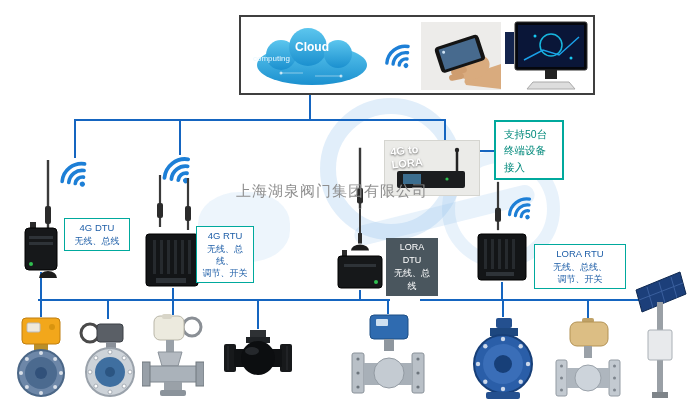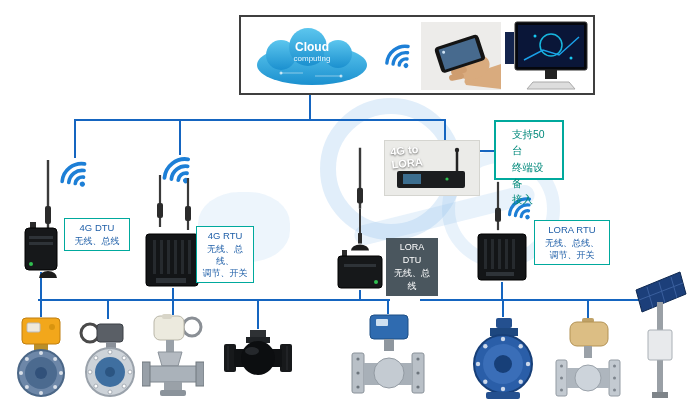--- a/index.html
+++ b/index.html
@@ -9,31 +9,31 @@
   .abs  { position:absolute; }
   .hline{ position:absolute; height:2px; background:#1565c0; z-index:1; }
   .vline{ position:absolute; width:2px;  background:#1565c0; z-index:1; }
   .panel{ position:absolute; border:2px solid #3f3f3f; background:#fff; z-index:2; }
   .lbl  { position:absolute; background:#fff; border:1.5px solid #00a99d; color:#1f5fa8;
           font-size:9px; line-height:1.35; text-align:center; padding:3px 2px; z-index:3; }
   .lbl .t { font-size:9.5px; }
   .lbl-dark { position:absolute; background:#4a565e; color:#fff; font-size:9px; line-height:1.45;
           text-align:center; padding:3px 4px; z-index:3; }
   .note { position:absolute; background:#fff; border:2px solid #00a99d; color:#00897b;
-          font-size:10.5px; line-height:1.55; padding:4px 16px; z-index:3; }
+          font-size:10.5px; line-height:1.55; padding:4px 8px; z-index:3; }
   .wifi { position:absolute; z-index:2; }
   .photo{ position:absolute; z-index:2; }
   .dev  { position:absolute; z-index:2; }
   .prod { position:absolute; z-index:2; }
   .wm-text { position:absolute; color:#8f8f8f; font-size:15px; letter-spacing:1px; z-index:6;
           pointer-events:none; white-space:nowrap; text-align:center; }
   .wm-shape{ position:absolute; z-index:0; pointer-events:none; }
   .cloud-title   { position:absolute; left:12px; top:23px; width:118px; text-align:center;
           color:#fff; font-weight:bold; font-size:12px; z-index:3; }
-  .cloud-subtitle{ position:absolute; left:12px; top:37px; width:118px; text-align:center;
+  .cloud-subtitle{ position:absolute; left:12px; top:37px; width:118px; text-align:left;
           color:#e8f7ff; font-size:8px; z-index:3; }
   .gwtext{ position:absolute; left:6px; top:3px; color:#fff; font-weight:bold; font-size:11px;
           line-height:1.2; transform:rotate(-6deg); text-shadow:0 1px 2px rgba(0,0,0,.55); }
 </style>
 </head>
 <body>
 
 <svg width="0" height="0" style="position:absolute" aria-hidden="true">
   <defs>
     <g id="wifi-sym" fill="none" stroke="#1d7fd6" stroke-width="2.4" stroke-linecap="round">
@@ -215,37 +215,38 @@
     </svg>
   <svg class="dev" style="left:476px;top:230px;" width="52" height="52" viewBox="0 0 52 52">
     <rect x="2" y="4" width="48" height="46" rx="3" fill="#131517" stroke="#000"></rect>
     <rect x="8" y="9" width="3" height="30" fill="#262a2e"></rect>
     <rect x="15" y="9" width="3" height="30" fill="#262a2e"></rect>
     <rect x="22" y="9" width="3" height="30" fill="#262a2e"></rect>
     <rect x="29" y="9" width="3" height="30" fill="#262a2e"></rect>
     <rect x="36" y="9" width="3" height="30" fill="#262a2e"></rect>
     <rect x="10" y="42" width="28" height="4" fill="#2e3338"></rect>
   </svg>
-  <div class="lbl" style="left:534px;top:220px;width:76px;">
+  <div class="lbl" style="left:534px;top:244px;width:92px;">
     <div class="t">LORA RTU</div>
     <div>无线、总线、</div>
     <div>调节、开关</div>
   </div>
   <i class="vline" style="left:501px;top:282px;height:18px;"></i>
 
   <i class="hline" style="left:38px;top:299px;width:352px;"></i>
   <i class="hline" style="left:420px;top:299px;width:240px;"></i>
   <i class="vline" style="left:40px;top:301px;height:16px;"></i>
   <i class="vline" style="left:107px;top:301px;height:18px;"></i>
   <i class="vline" style="left:172px;top:301px;height:14px;"></i>
   <i class="vline" style="left:257px;top:301px;height:28px;"></i>
   <i class="vline" style="left:387px;top:301px;height:13px;"></i>
   <i class="vline" style="left:502px;top:301px;height:16px;"></i>
   <i class="vline" style="left:587px;top:301px;height:18px;"></i>
 
+  <div class="wm-text" style="left:224px;top:182px;width:216px;">上海湖泉阀门集团有限公司</div>
 
   <svg class="prod" style="left:10px;top:316px;" width="62" height="82" viewBox="0 0 62 82">
     <rect x="24" y="26" width="14" height="10" fill="#b98f2a"></rect>
     <rect x="12" y="2" width="38" height="26" rx="4" fill="#f2a71b" stroke="#c07f10"></rect>
     <rect x="17" y="7" width="13" height="9" rx="1.5" fill="#efe9dc" stroke="#bbb"></rect>
     <circle cx="42" cy="11" r="3" fill="#d8940f"></circle>
     <circle cx="31" cy="57" r="23" fill="#6d87a8" stroke="#4b6787" stroke-width="2"></circle>
     <circle cx="31" cy="57" r="16" fill="#4b6a8f"></circle>
     <circle cx="31" cy="57" r="6" fill="#31517a"></circle>
     <g fill="#d8dfe8">

